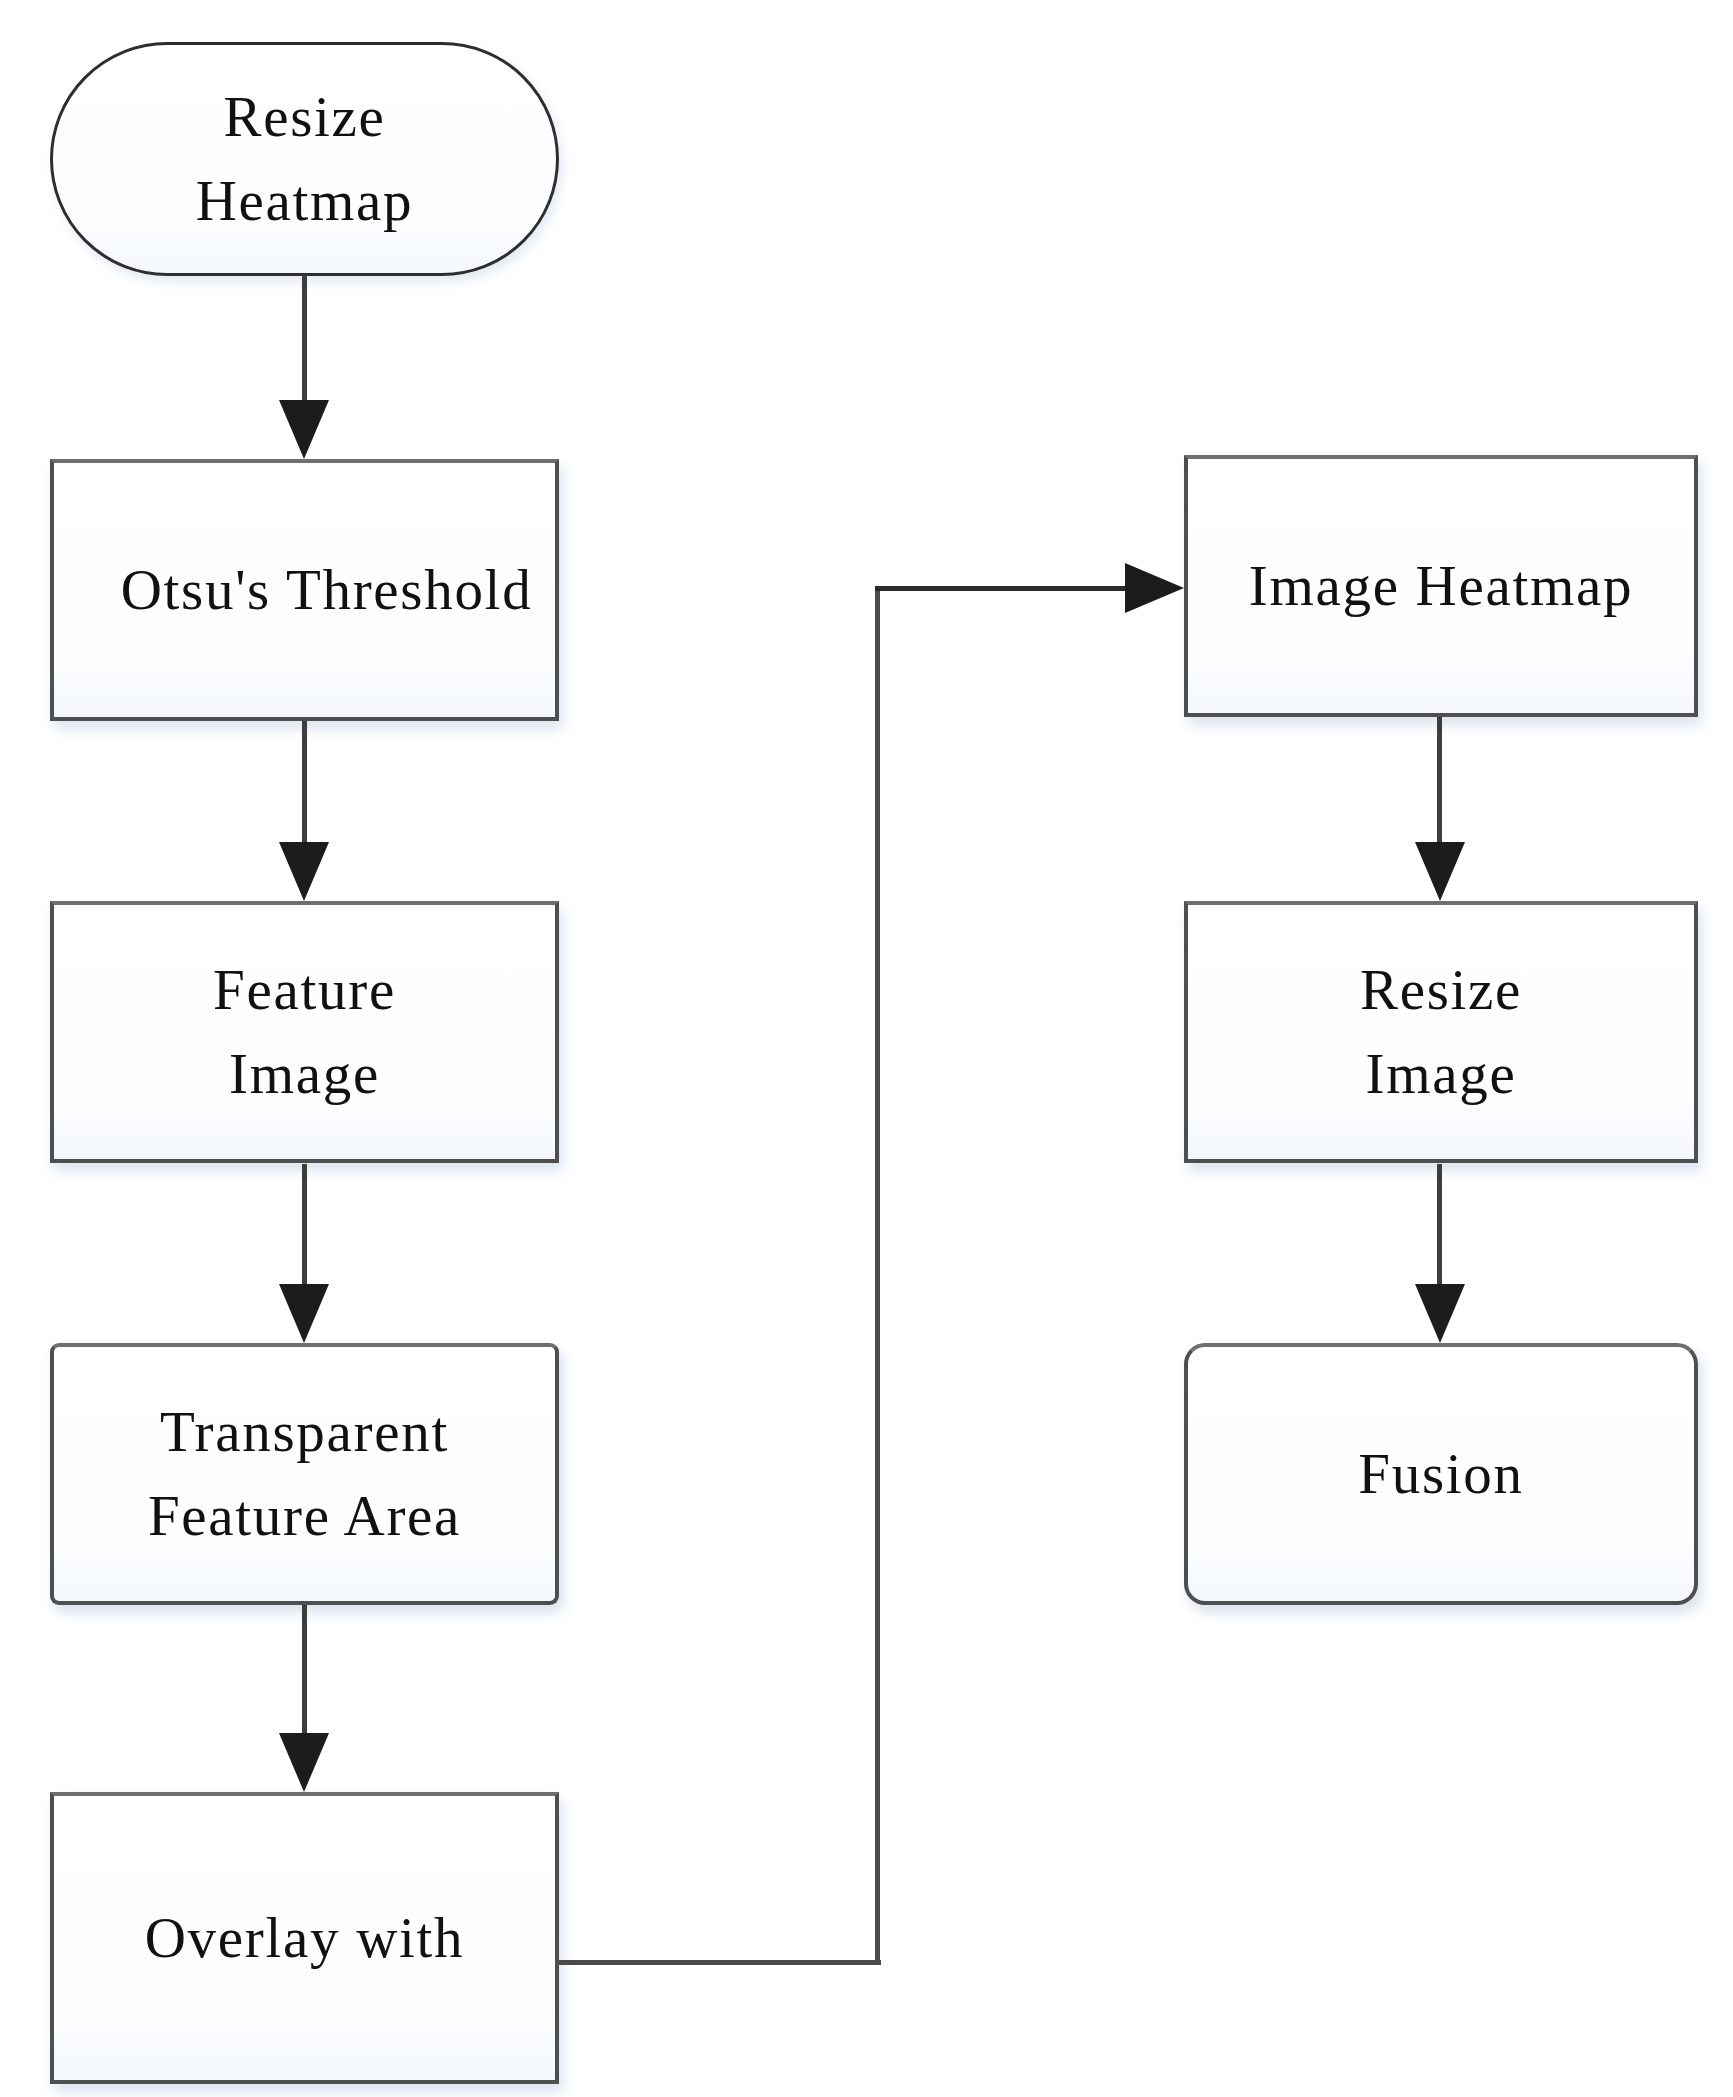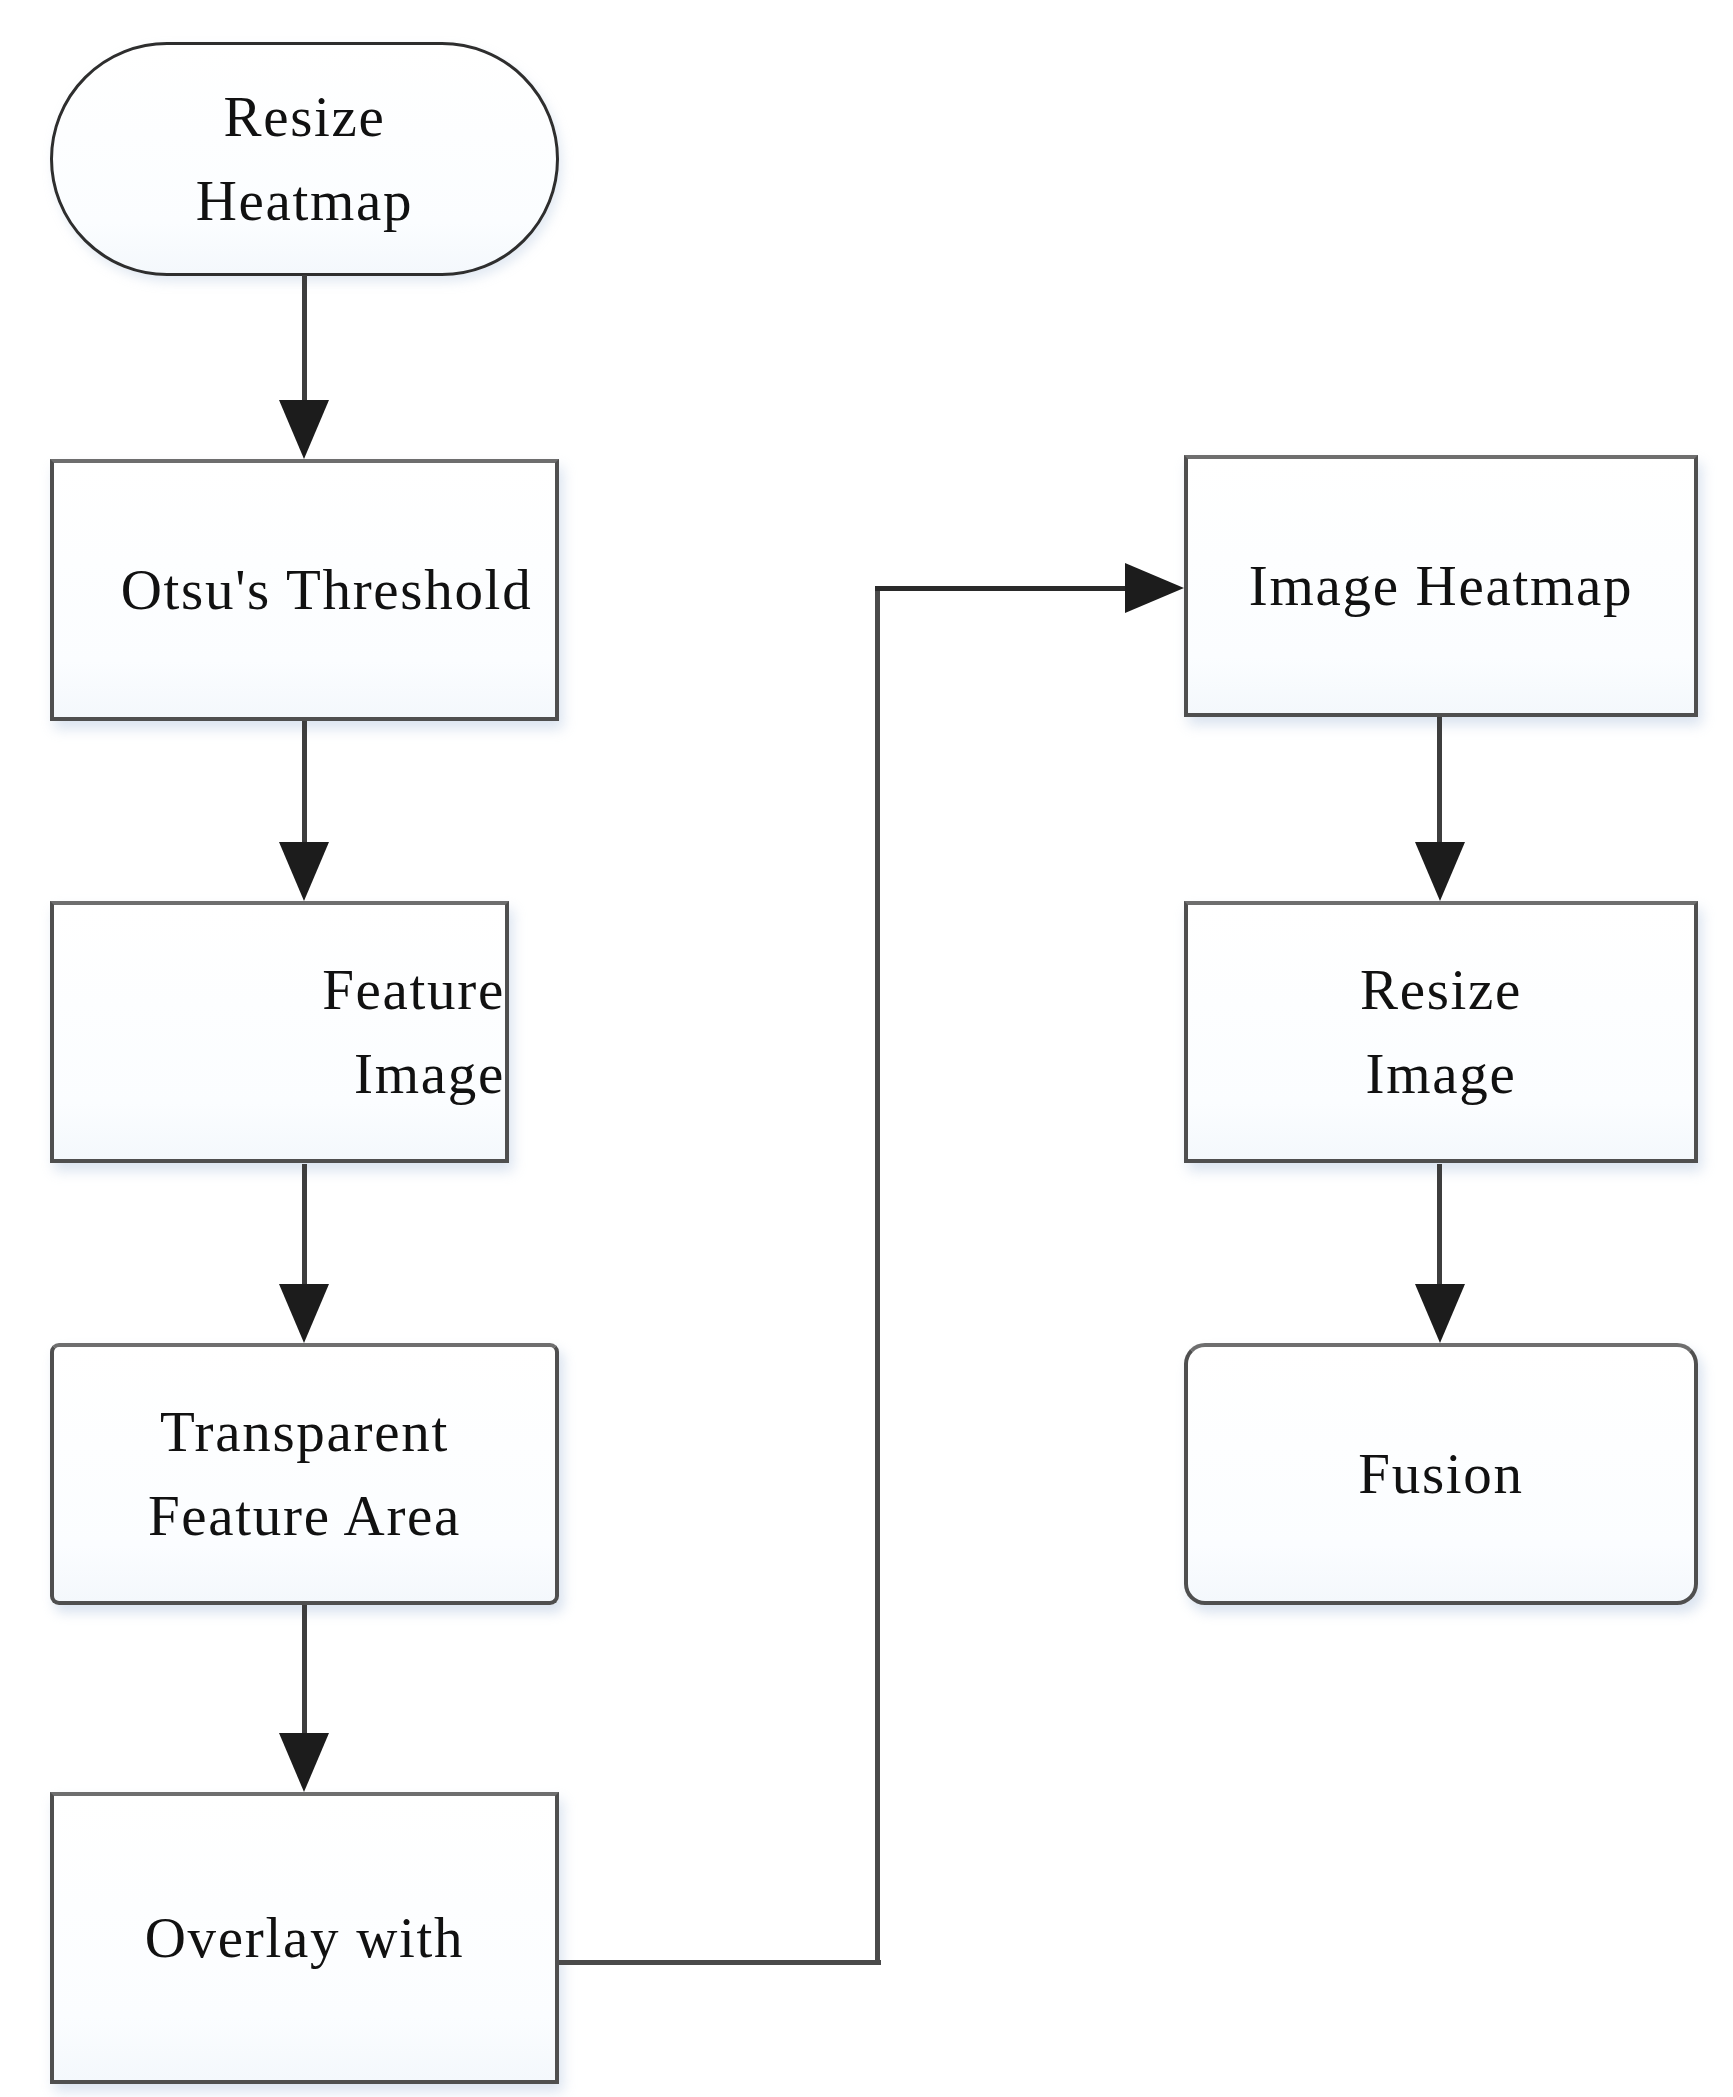--- a/index.html
+++ b/index.html
@@ -74,21 +74,21 @@
 
   <div class="node stadium" style="left:50px; top:42px; width:509px; height:234px;">
     <span class="line">Resize</span>
     <span class="line">Heatmap</span>
   </div>
 
   <div class="node rect" style="left:50px; top:459px; width:509px; height:262px;padding-left:44px;">
     <span class="line">Otsu's Threshold</span>
   </div>
 
-  <div class="node rect" style="left:50px; top:901px; width:459px; height:262px;align-items:flex-end;">
+  <div class="node rect" style="left:50px; top:901px; width:509px; height:262px;">
     <span class="line">Feature</span>
     <span class="line">Image</span>
   </div>
 
   <div class="node rect" style="left:50px; top:1343px; width:509px; height:262px;border-radius:9px;">
     <span class="line">Transparent</span>
     <span class="line">Feature Area</span>
   </div>
 
   <div class="node rect" style="left:50px; top:1792px; width:509px; height:292px;">

